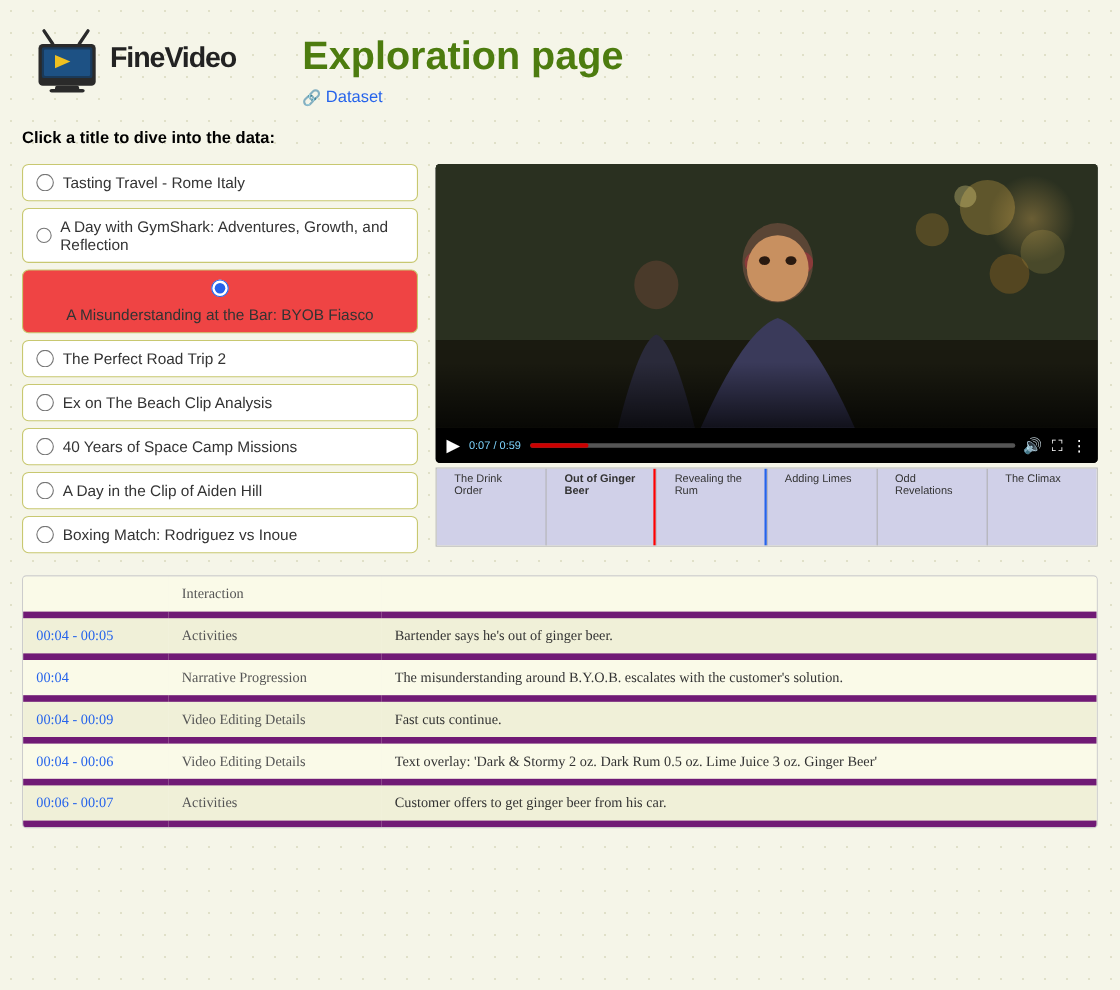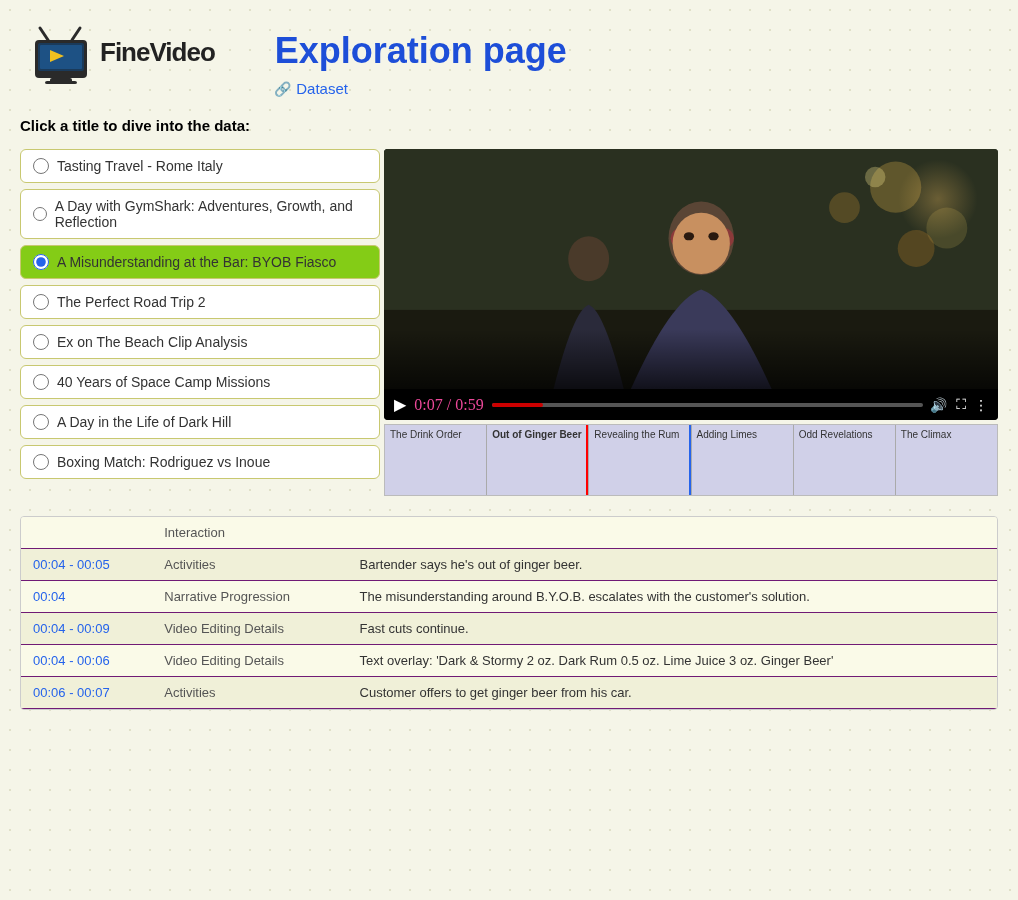--- a/index.html
+++ b/index.html
@@ -32,41 +32,41 @@
       font-weight: bold;
       color: #222;
       letter-spacing: -1px;
     }
     .title-area {
       padding-top: 10px;
     }
     .page-title {
       font-size: 36px;
       font-weight: bold;
-      color: #1d4ed8;
+      color: #4d7c0f;
       margin-bottom: 8px;
       text-align: center;
     }
     .dataset-link {
       color: #2563eb;
       text-decoration: none;
       display: flex;
       align-items: center;
       gap: 4px;
       font-size: 15px;
     }
     .instruction-text {
       font-size: 15px;
       font-weight: bold;
       margin-bottom: 15px;
       color: #000000;
     }
     .main-content {
       display: flex;
-      gap: 4px;
+      gap: 16px;
     }
     .left-panel {
       width: 360px;
       flex-shrink: 0;
     }
     .right-panel {
       flex: 1;
     }
     .radio-list {
       display: flex;
@@ -88,21 +88,22 @@
       height: 16px;
       accent-color: #2563eb;
       cursor: pointer;
     }
     .radio-item label {
       cursor: pointer;
       font-size: 14px;
       color: #333;
     }
     .radio-item.selected {
-      background: #84cc16;
+      background: #ef4444;
+      flex-direction: column;
     }
     .video-container {
       background: #000;
       border-radius: 4px;
       overflow: hidden;
       position: relative;
       margin-bottom: 4px;
     }
     .video-thumbnail {
       width: 100%;
@@ -127,24 +128,23 @@
       gap: 8px;
     }
     .play-btn {
       color: white;
       font-size: 16px;
       cursor: pointer;
       background: none;
       border: none;
     }
     .time-display {
-      color: #ec4899;
-      font-size: 16px;
+      color: #7dd3fc;
+      font-size: 10px;
       white-space: nowrap;
-      font-family: Liberation Serif, serif;
     }
     .progress-bar-container {
       flex: 1;
       height: 4px;
       background: #555;
       border-radius: 2px;
       position: relative;
     }
     .progress-bar-fill {
       height: 100%;
@@ -159,21 +159,21 @@
       background: none;
       border: none;
     }
     .segment-bar {
       display: flex;
       border: 1px solid #bbb;
       overflow: hidden;
     }
     .segment {
       flex: 1;
-      padding: 4px 5px;
+      padding: 4px 16px;
       background: #d0d0e8;
       border-right: 1px solid #aaa;
       font-size: 10px;
       color: #333;
       min-height: 70px;
       position: relative;
     }
     .segment:last-child { border-right: none; }
     .segment-marker {
       position: absolute;
@@ -200,23 +200,24 @@
       border-collapse: collapse;
     }
     .data-table tr {
       background: #fafae8;
     }
     .data-table tr:nth-child(even) {
       background: #f0f0d8;
     }
     .data-table td {
       padding: 8px 12px;
-      border-bottom: 1px solid #701a75;
+      border-bottom: 6px solid #701a75;
       vertical-align: top;
       font-size: 13px;
+      font-family: Liberation Serif, serif;
     }
     .data-table td:first-child {
       color: #2563eb;
       white-space: nowrap;
       font-size: 13px;
       cursor: pointer;
     }
     .data-table td:nth-child(2) {
       color: #555;
       white-space: nowrap;
@@ -282,21 +283,21 @@
         <div class="radio-item">
           <input type="radio" name="video" id="item5" style="">
           <label for="item5">Ex on The Beach Clip Analysis</label>
         </div>
         <div class="radio-item">
           <input type="radio" name="video" id="item6" style="">
           <label for="item6">40 Years of Space Camp Missions</label>
         </div>
         <div class="radio-item">
           <input type="radio" name="video" id="item7" style="">
-          <label for="item7">A Day in the Life of Dark Hill</label>
+          <label for="item7">A Day in the Clip of Aiden Hill</label>
         </div>
         <div class="radio-item">
           <input type="radio" name="video" id="item8" style="">
           <label for="item8">Boxing Match: Rodriguez vs Inoue</label>
         </div>
       </div>
     </div>
 
     <div class="right-panel">
       <div class="video-container">

